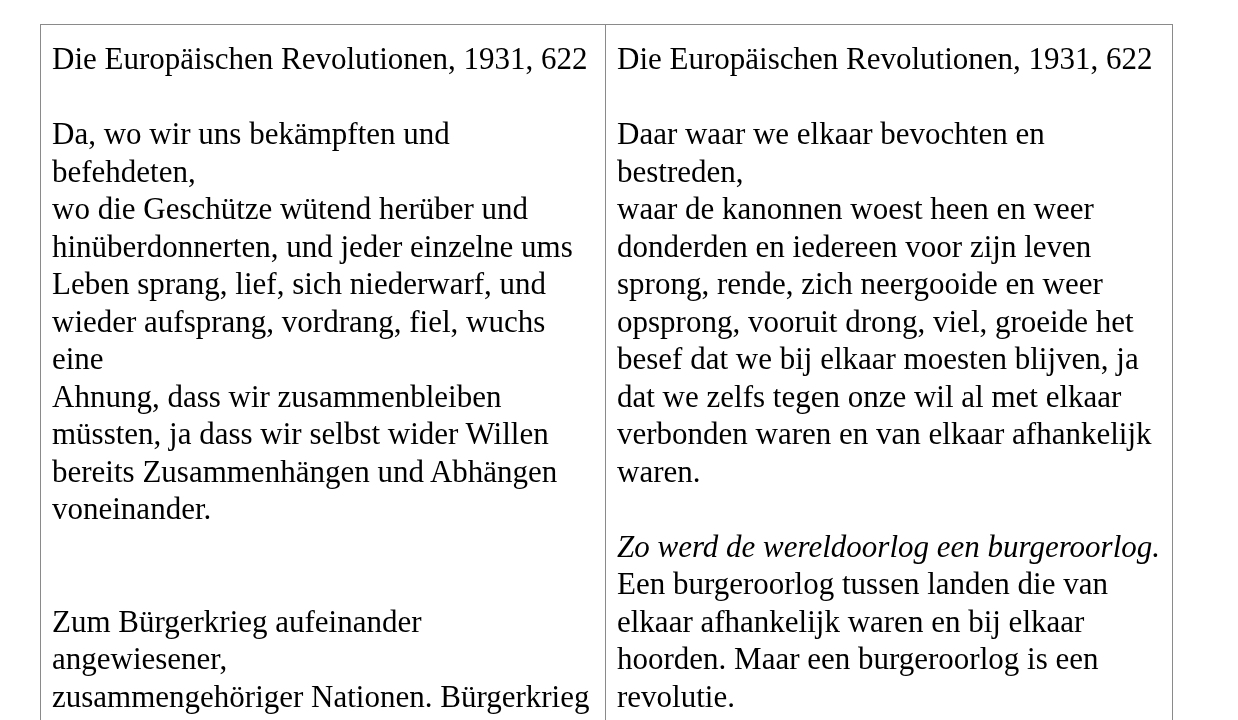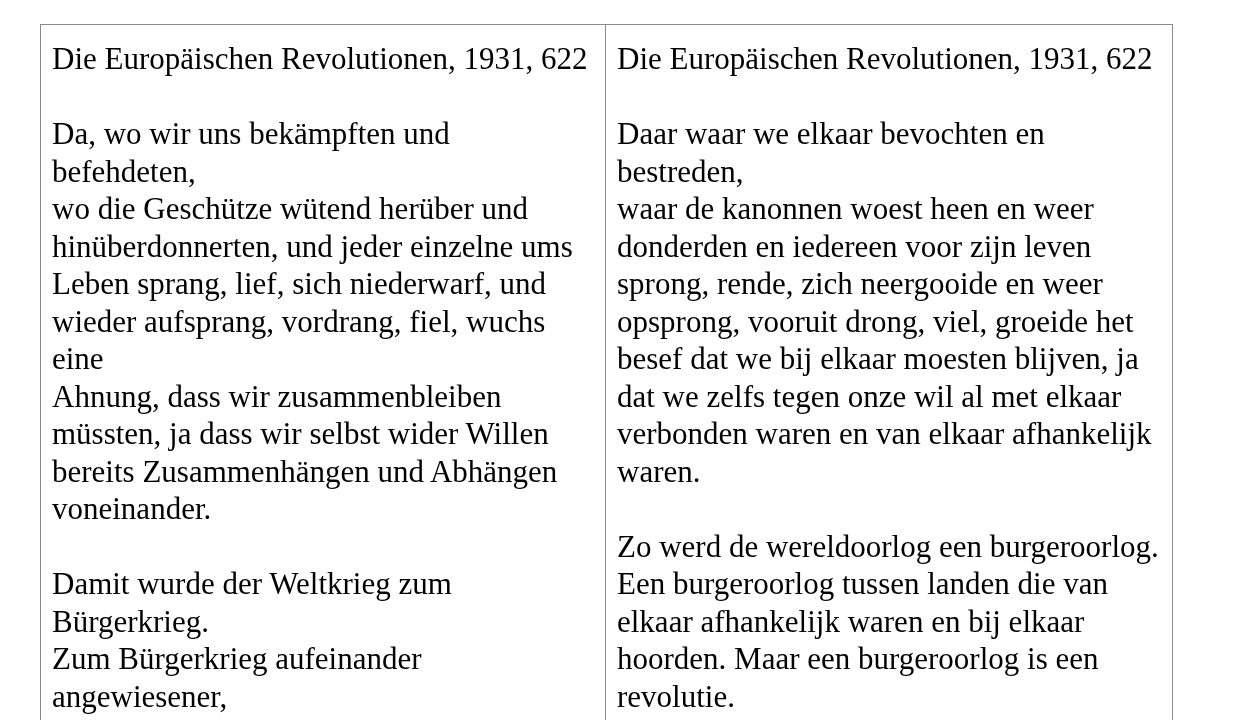--- a/index.html
+++ b/index.html
@@ -39,41 +39,42 @@
   .cell-right {
     flex: 1 1 auto;
   }
   .line, .para {
     white-space: pre-line;
   }
   .blank-line {
     height: 37.5px;
   }
   .italic {
+    font-style: italic;
   }
 </style>
 </head>
 <body>
 
 <div class="doc-table">
 
   <div class="cell cell-left">
     <div class="line">Die Europäischen Revolutionen, 1931, 622</div>
     <div class="blank-line"></div>
     <div class="para">Da, wo wir uns bekämpften und befehdeten,
 wo die Geschütze wütend herüber und
 hinüberdonnerten, und jeder einzelne ums
 Leben sprang, lief, sich niederwarf, und
 wieder aufsprang, vordrang, fiel, wuchs eine
 Ahnung, dass wir zusammenbleiben
 müssten, ja dass wir selbst wider Willen
 bereits Zusammenhängen und Abhängen
 voneinander.</div>
     <div class="blank-line"></div>
-    <div class="para"><span class="italic">Damit wurde der Weltkrieg zum Bürgerkrieg.</span><span>
+    <div class="para"><span>
 Zum Bürgerkrieg aufeinander angewiesener,
 zusammengehöriger Nationen. Bürgerkrieg
 aber ist Revolution.</span></div>
   </div>
 
   <div class="cell cell-right">
     <div class="line">Die Europäischen Revolutionen, 1931, 622</div>
     <div class="blank-line"></div>
     <div class="para">Daar waar we elkaar bevochten en bestreden,
 waar de kanonnen woest heen en weer

